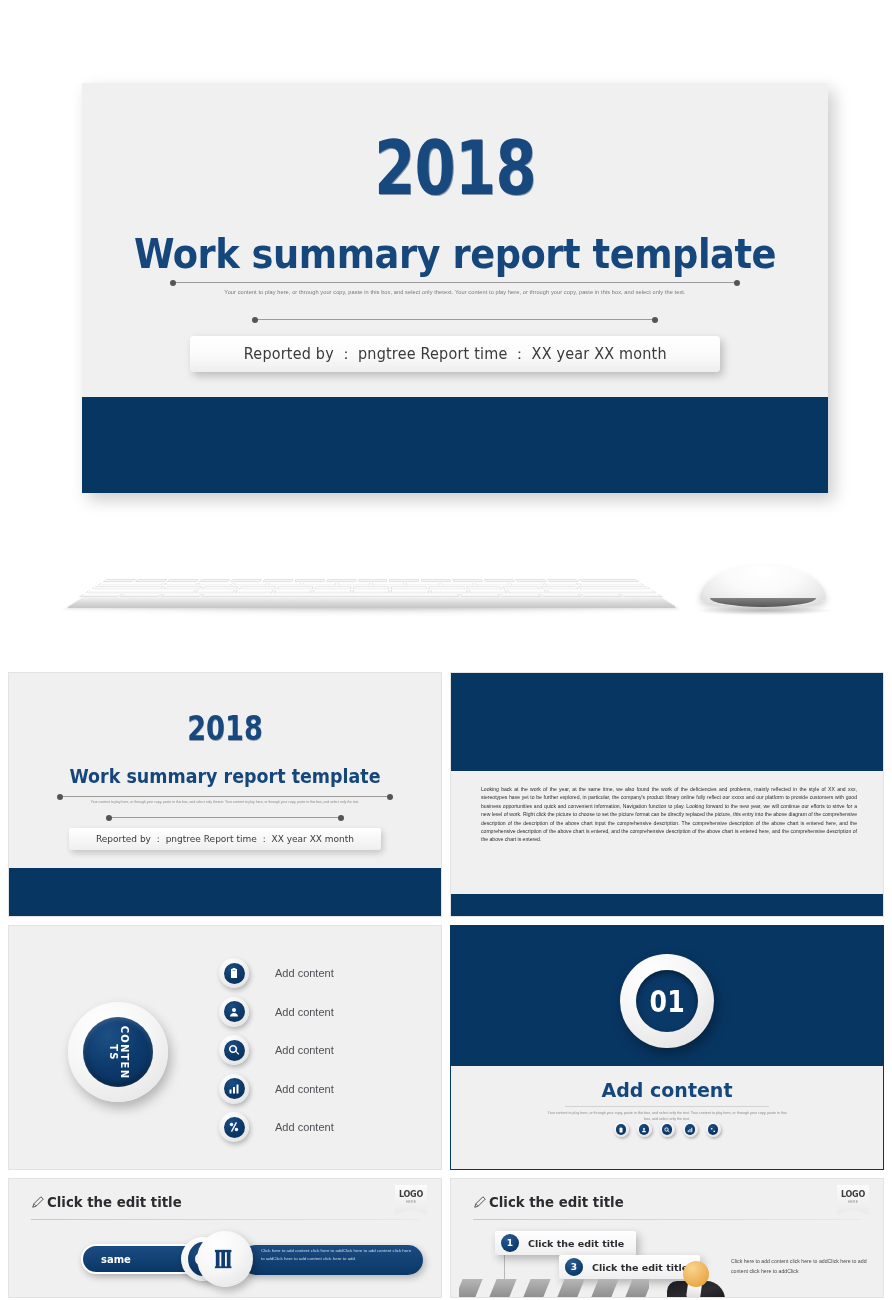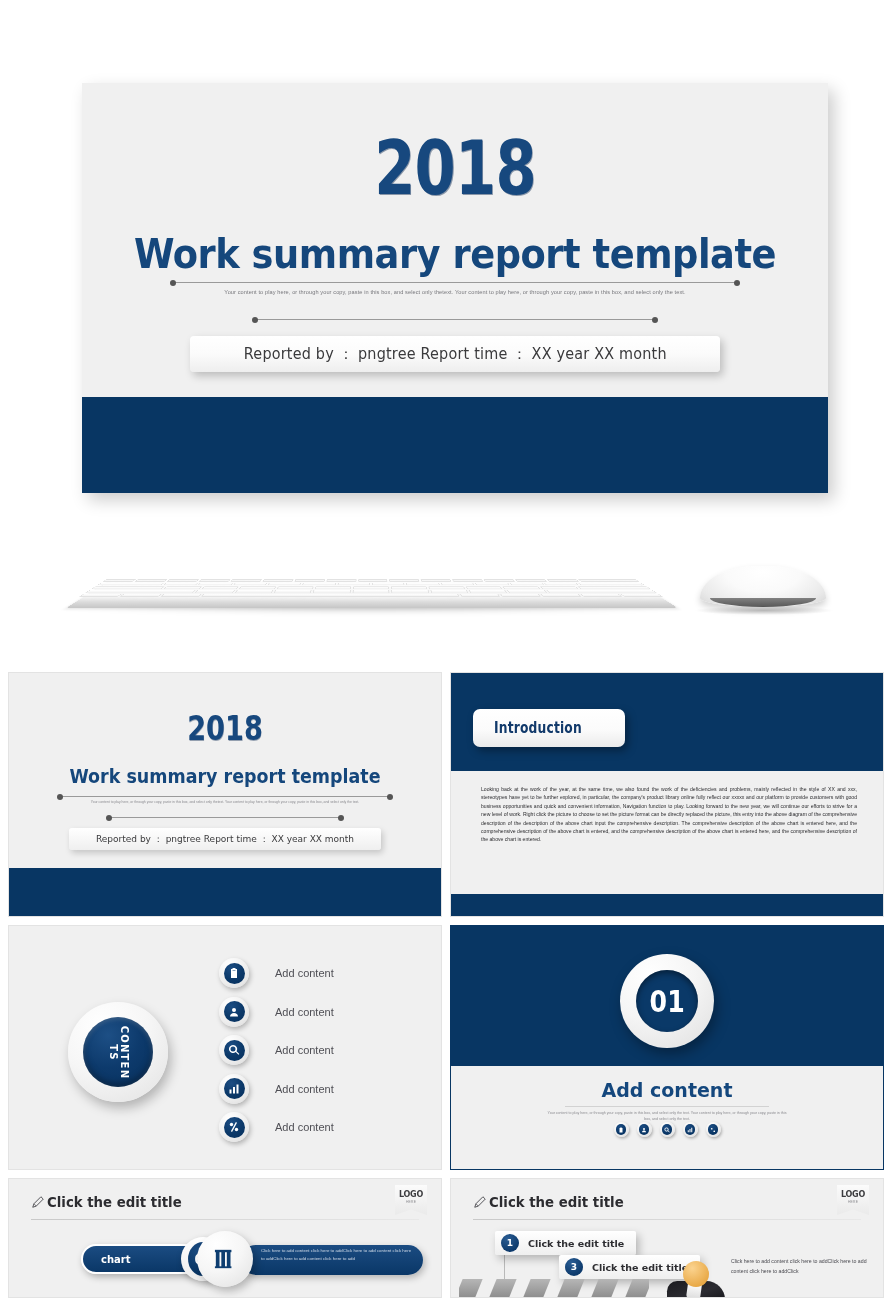--- a/index.html
+++ b/index.html
@@ -487,23 +487,20 @@
           <div class="rule"></div>
         </div>
       <div class="t1-bar">
         <span class="t1-bar-txt">Reported by ： pngtree   Report time ： XX year XX month</span>
       </div>
       <div class="t1-footer"></div>
     </div>
 
     <div class="slide">
       <div class="t2-head"></div>
-      <div class="t2-btn">
-        <span class="t2-btn-txt">Introduction</span>
-      </div>
       <div class="t2-body">Looking back at the work of the year, at the same time, we also found the work of the deficiencies and problems, mainly reflected in the style of XX and xxx, stereotypes have yet to be further explored, in particular, the company's product library online fully reflect our xxxxx and our platform to provide customers with good business opportunities and quick and convenient information, Navigation function to play.  Looking forward to the new year, we will continue our efforts to strive for a new level of work. Right click the picture to choose to set the picture format can be directly replaced the picture, this entry into the above diagram of the comprehensive description of the description of the above chart input the comprehensive description. The comprehensive description of the above chart is entered here, and the comprehensive description of the above chart is entered, and the comprehensive description of the above chart is entered here, and the comprehensive description of the above chart is entered.</div>
       <div class="t2-footer"></div>
     </div>
 
     <div class="slide">
       <div class="t3-list" style="position:absolute;left:210px;top:28px;width:210px;">
         <div class="t3-item">
           <span class="t3-bullet">
               <span class="t3-bullet-core">
             <svg viewBox="0 0 24 24">
@@ -625,21 +622,21 @@
         </span>
         <span class="ct-title">Click the edit title</span>
       </div>
       <div class="ct-underline"></div>
       <div class="ct-logo">
         <span class="ct-logo-main">LOGO</span>
         <span class="ct-logo-sub">HERE</span>
       </div>
       <div class="t5-banner"></div>
       <div class="t5-pill">
-        <span class="t5-pill-txt">chart</span>
+        <span class="t5-pill-txt">same</span>
       </div>
       <div class="t5-badge">
         <span class="t5-badge-core">01</span>
       </div>
       <div class="t5-ball">
         <svg viewBox="0 0 24 24">
             <rect x="2" y="4" width="4" height="17"></rect>
             <rect x="8" y="4" width="4" height="17"></rect>
             <rect x="14" y="4" width="4" height="17"></rect>
             <rect x="1" y="2" width="18" height="2.6"></rect>

